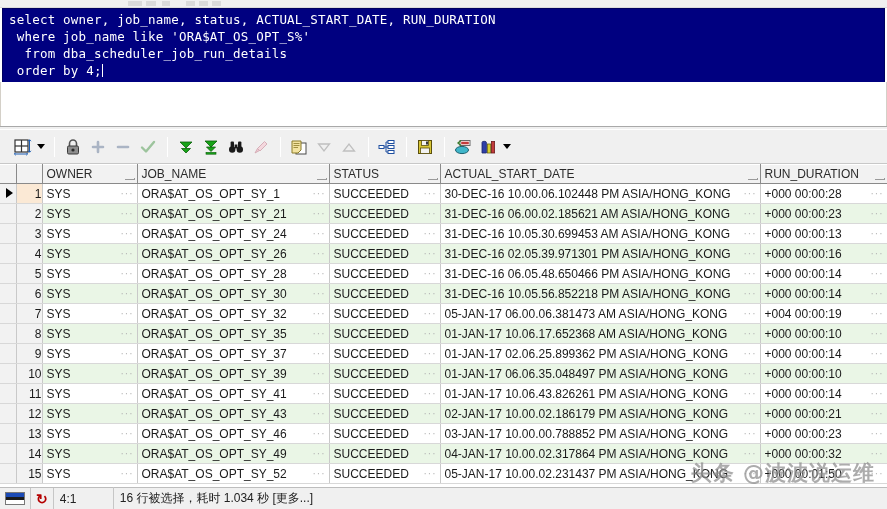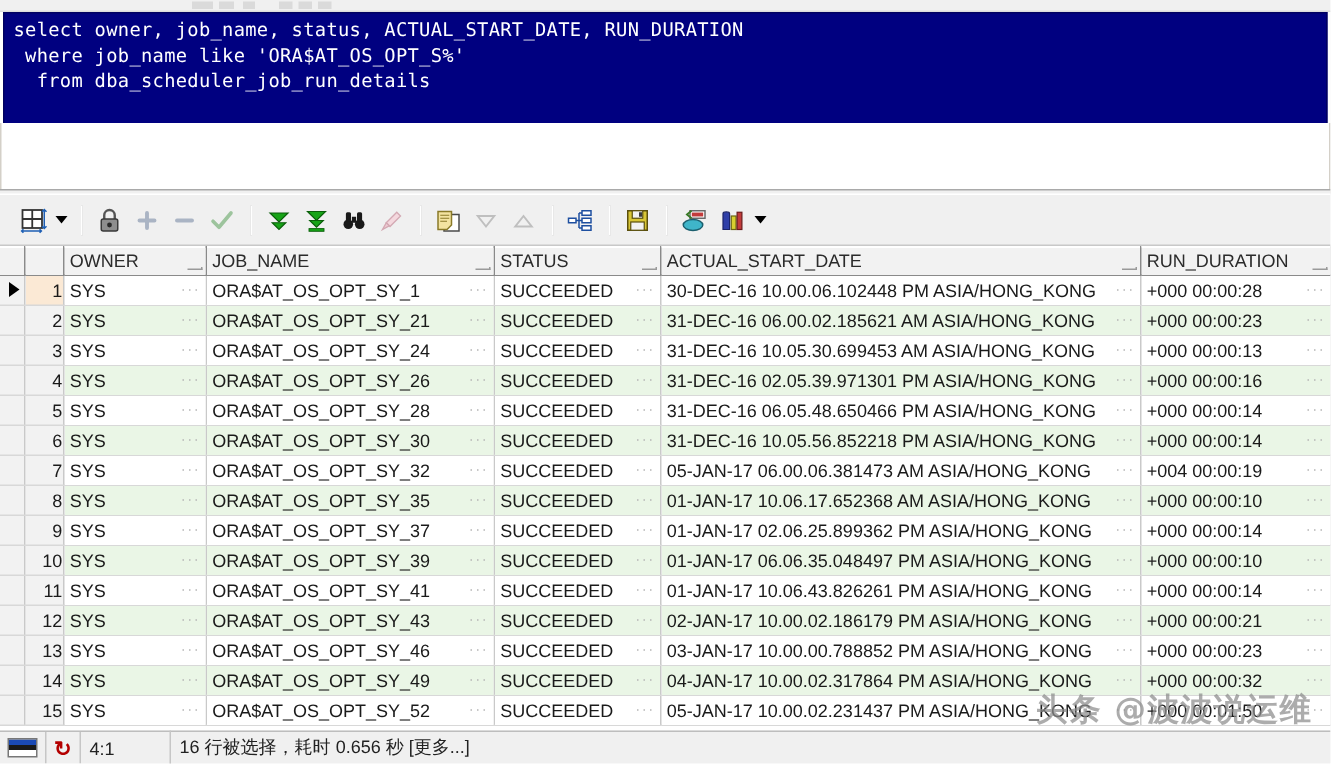--- a/index.html
+++ b/index.html
@@ -256,20 +256,21 @@
     <div class="ghost" style="left:186px;width:9px"></div>
     <div class="ghost" style="left:199px;width:9px"></div>
     <div class="ghost" style="left:212px;width:9px"></div>
   </div>
 
   <div class="editor-wrap">
     <div class="editor">
       <div class="sql-line">select owner, job_name, status, ACTUAL_START_DATE, RUN_DURATION</div>
       <div class="sql-line"> where job_name like 'ORA$AT_OS_OPT_S%'</div>
       <div class="sql-line">  from dba_scheduler_job_run_details</div>
+      <div class="sql-line"><span> order by 4;</span><span class="caret"></span></div>
     </div>
   </div>
 
   <div class="white-gap"></div>
   <div class="gap-sep"></div>
 
   <div class="grid-toolbar">
 
     <div class="tb-btn">
       <svg width="19" height="18" viewBox="0 0 19 18">
@@ -589,16 +590,16 @@
   <div class="watermark">头条 @波波说运维</div>
 
   <div class="statusbar">
     <div class="sb-cell sb-flag">
       <span class="flag" style="background:linear-gradient(#1b4ab5 0 33.3%, #1a1a1a 33.3% 66.6%, #ffffff 66.6% 100%)"></span>
     </div>
     <div class="sb-cell sb-icon">
       <span class="refresh-ico">↻</span>
     </div>
     <div class="sb-cell sb-pos">4:1</div>
-    <div class="sb-cell sb-msg">16 行被选择，耗时 0.656 秒 [更多...]</div>
+    <div class="sb-cell sb-msg">16 行被选择，耗时 1.034 秒 [更多...]</div>
   </div>
 
 </div>
 
 </body></html>

